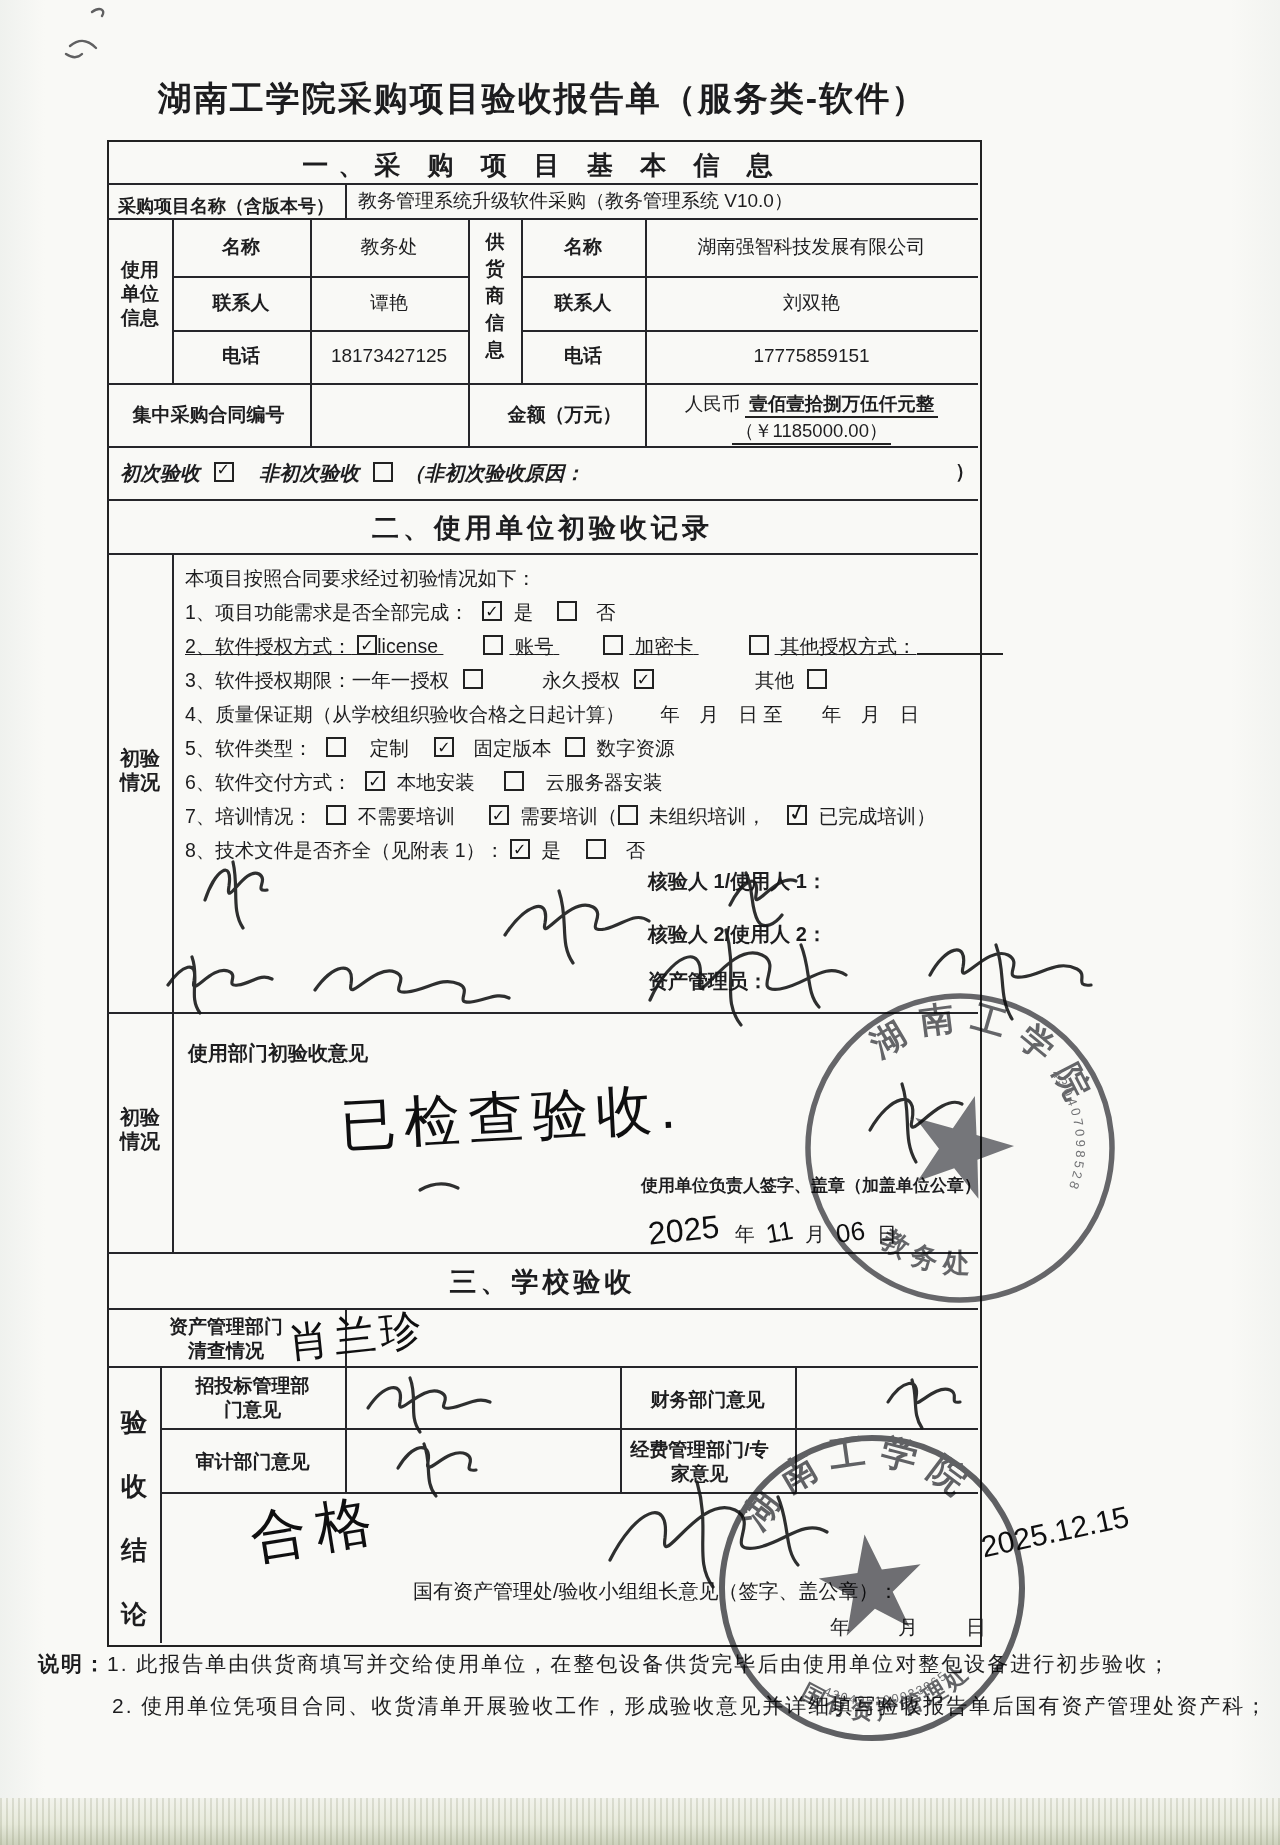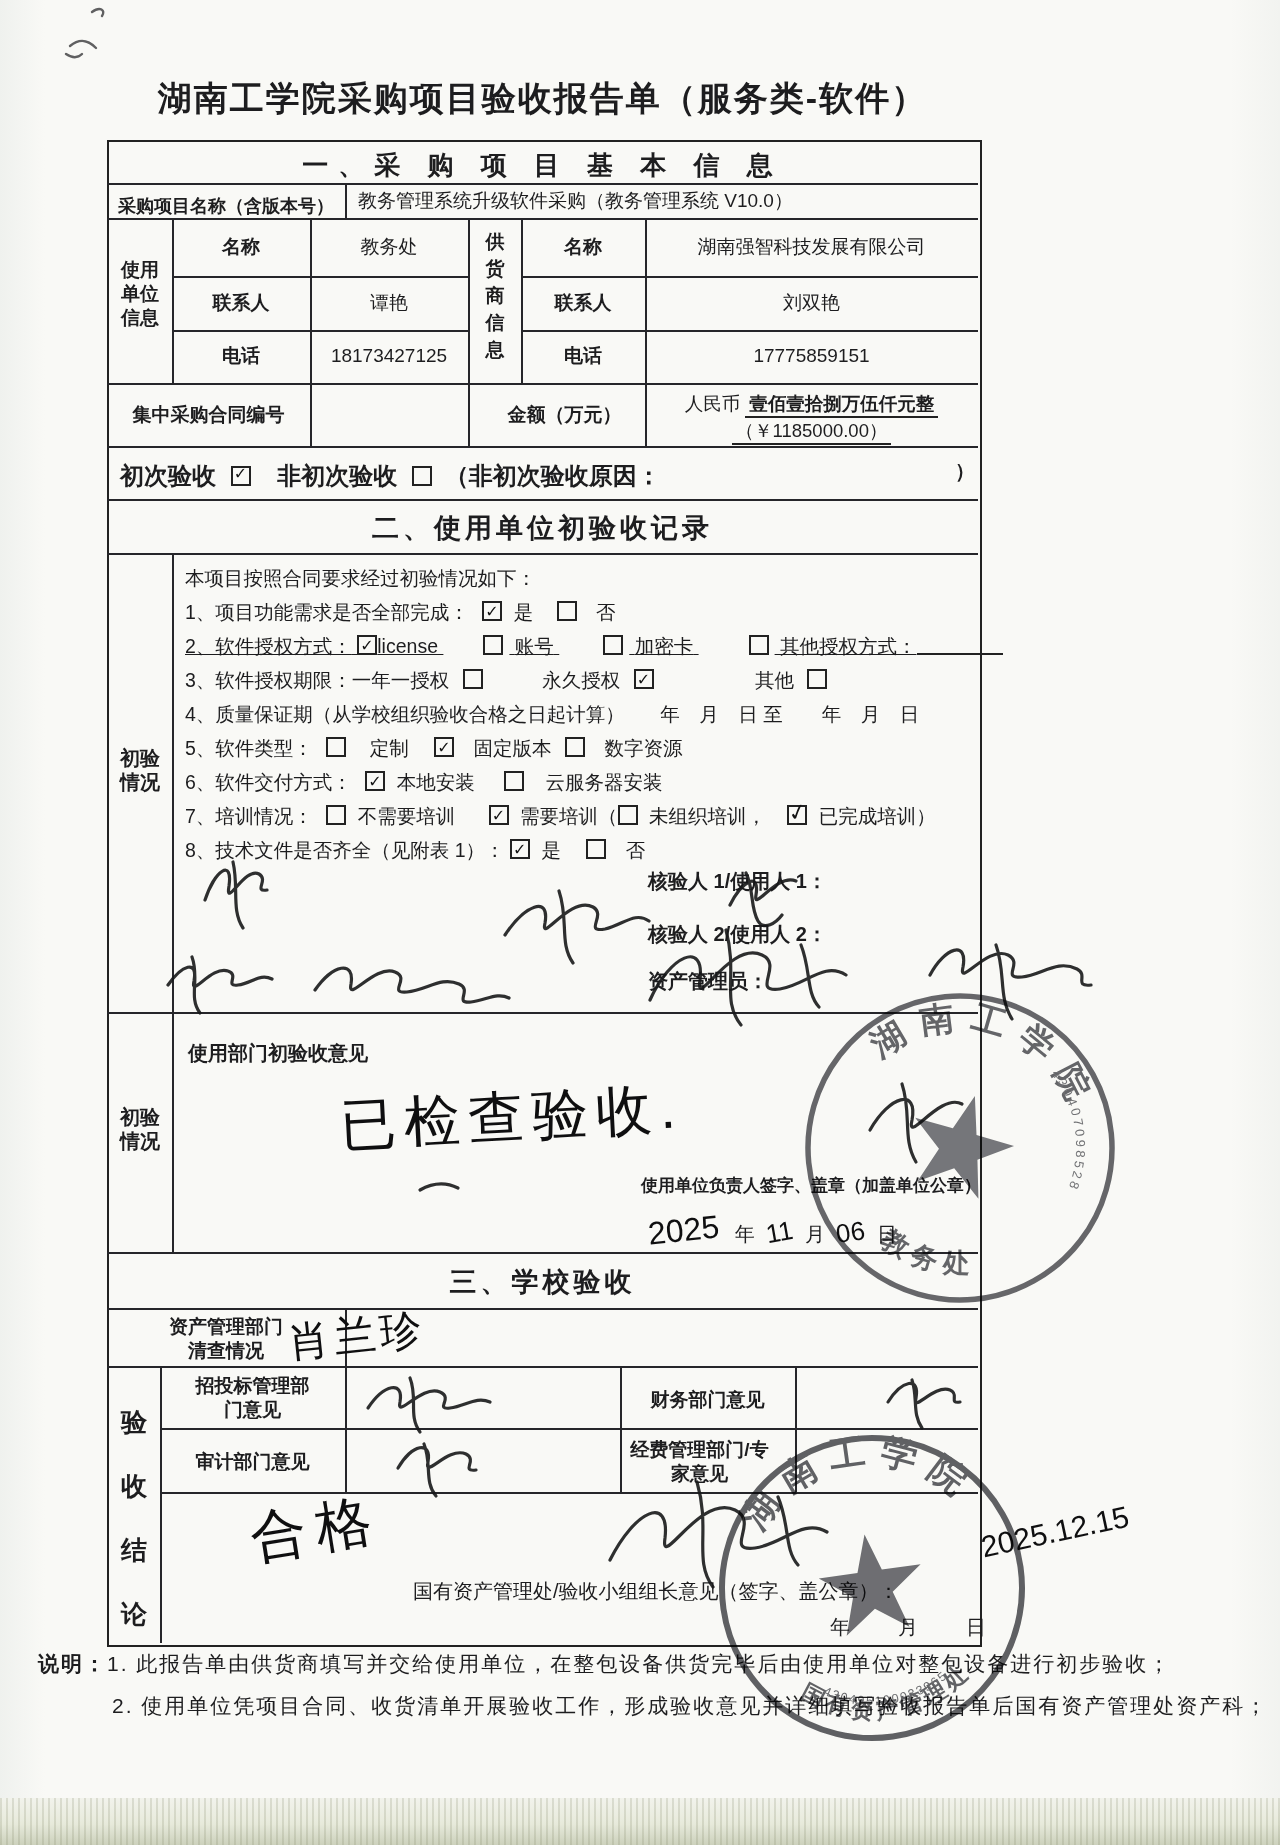--- a/index.html
+++ b/index.html
@@ -102,21 +102,21 @@
 
   <div class="abs c lbl nw" style="left:107px;top:403px;width:203px;font-size:19px;">集中采购合同编号</div>
   <div class="abs c val" style="left:310px;top:403px;width:158px;"></div>
   <div class="abs c lbl nw" style="left:468px;top:403px;width:177px;padding-left:8px;">金额（万元）</div>
   <div class="abs c nw" style="left:645px;top:390px;width:333px;font-size:18.5px;line-height:27px;">
     <span>人民币</span>
     <span class="ul b">壹佰壹拾捌万伍仟元整</span><br>
     <span class="ul">（￥1185000.00）</span>
   </div>
 
-  <div class="abs nw" style="left:120px;top:460px;font-size:24px;font-weight:bold;">
+  <div class="abs nw" style="left:120px;top:460px;font-size:20px;font-weight:bold;font-style:italic;">
     <span>初次验收</span>
     <span class="cb" data-checked="true"></span>
     <span style="margin-left:14px;">非初次验收</span>
     <span class="cb" data-checked="false"></span>
     <span>（非初次验收原因：</span>
   </div>
   <div class="abs b" style="left:955px;top:458px;font-size:20px;">）</div>
 
   <div class="abs c b nw" style="left:107px;top:510px;width:871px;font-size:27px;letter-spacing:4px;">二、使用单位初验收记录</div>
 
@@ -160,21 +160,21 @@
     <span style="margin-left:30px;">年　月　日 至　　年　月　日</span>
   </div>
 
   <div class="item" style="top:735px;">
     <span>5、软件类型：</span>
     <span class="cb" data-checked="false"></span>
     <span style="margin-left:12px;">定制</span>
     <span class="cb" style="margin-left:20px;" data-checked="true"></span>
     <span style="margin-left:8px;">固定版本</span>
     <span class="cb" data-checked="false"></span>
-    <span style="margin-left:8px;">数字资源</span>
+    <span style="">数字资源</span>
   </div>
 
   <div class="item" style="top:769px;">
     <span>6、软件交付方式：</span>
     <span class="cb" data-checked="true"></span>
     <span>本地安装</span>
     <span class="cb" style="margin-left:24px;" data-checked="false"></span>
     <span style="margin-left:10px;">云服务器安装</span>
   </div>
 

